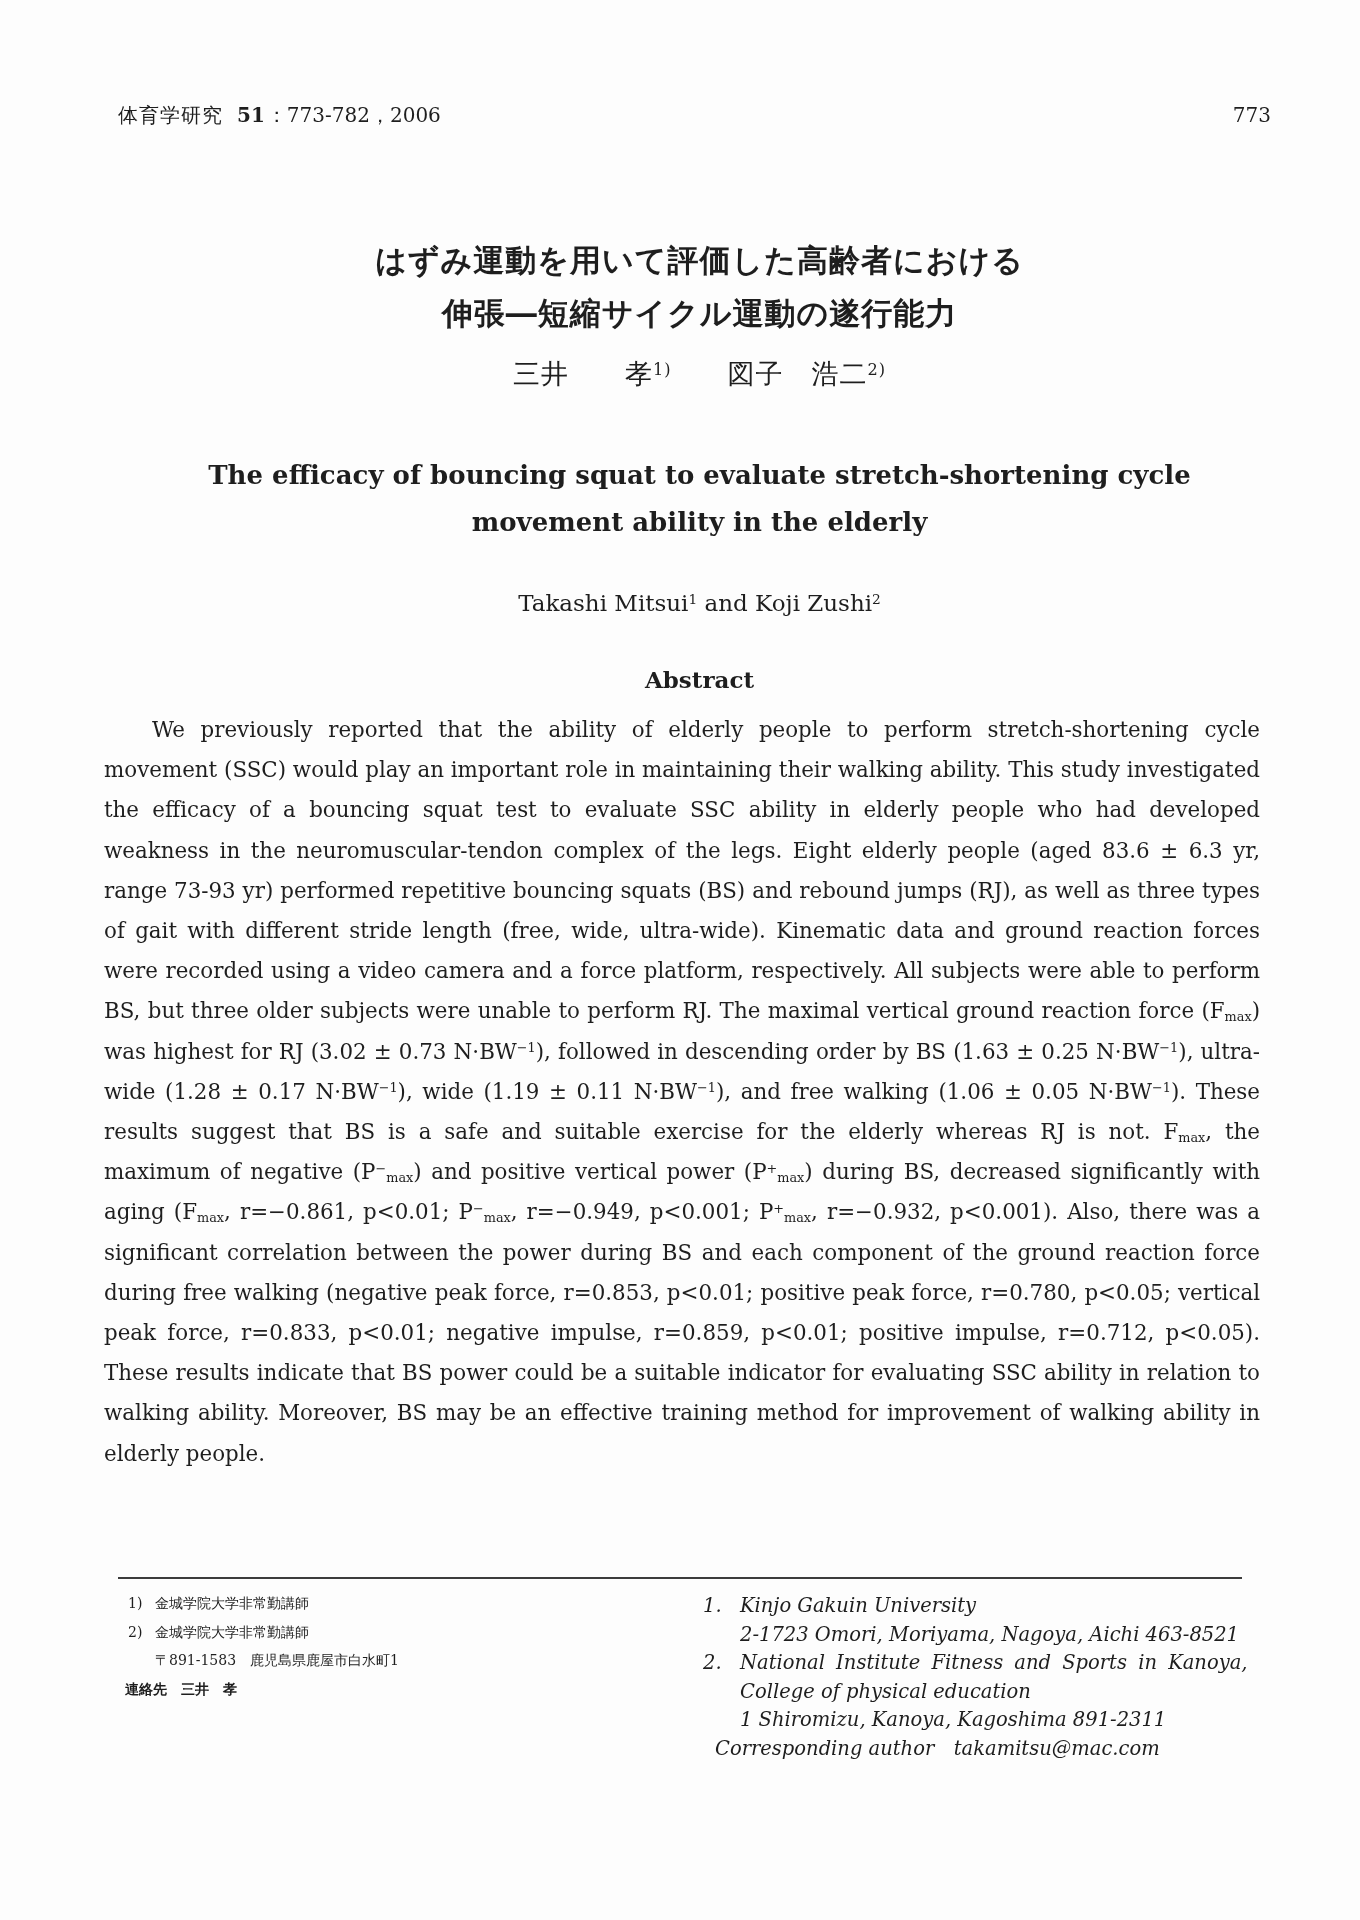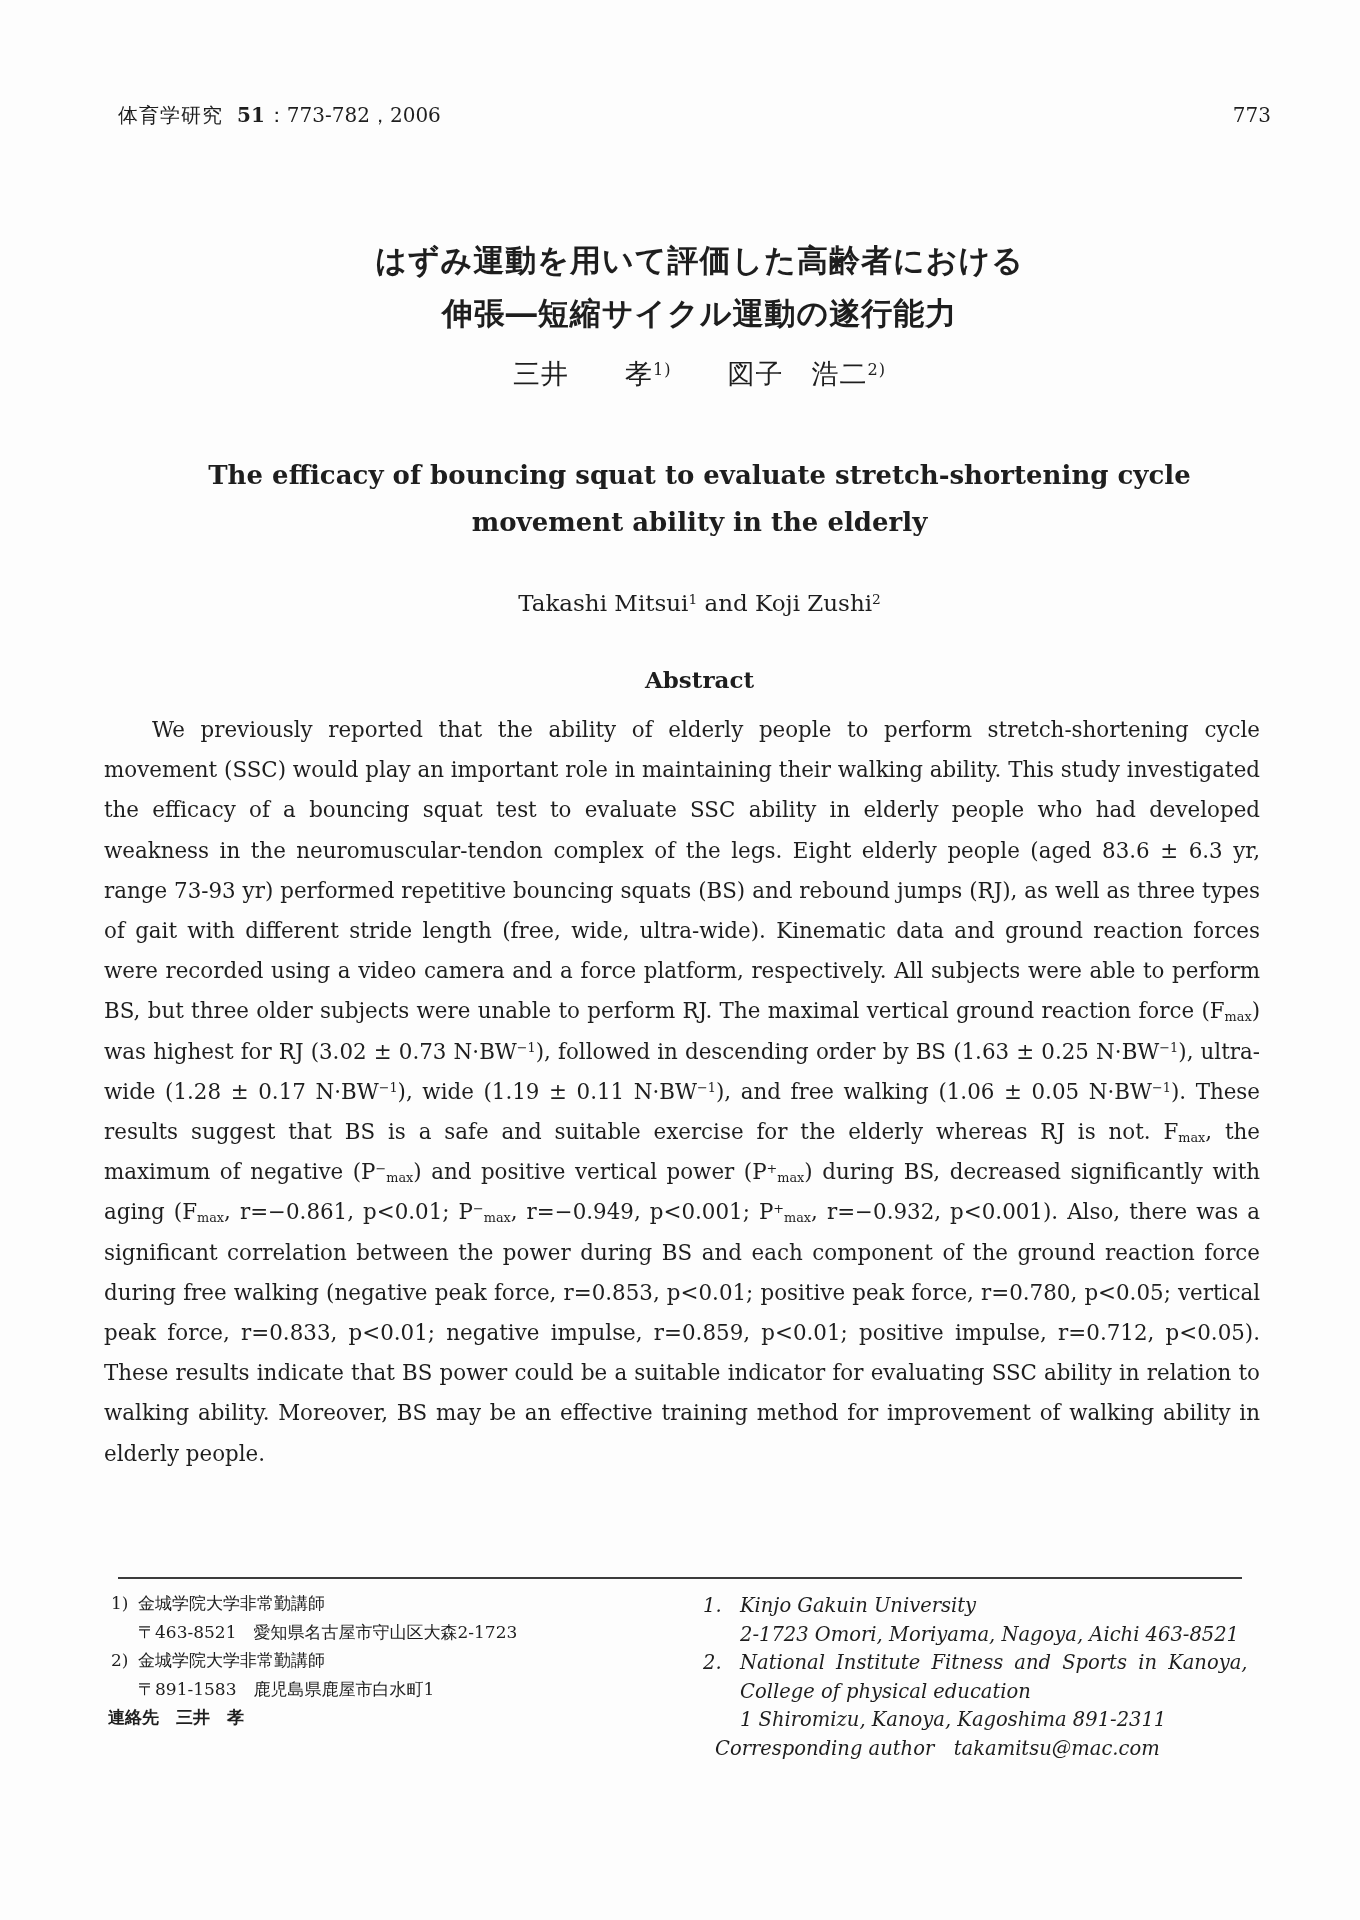--- a/index.html
+++ b/index.html
@@ -61,22 +61,22 @@
   }
   sup, sub { font-size: 60%; line-height: 0; }
   sup { vertical-align: baseline; position: relative; top: -0.5em; }
   sub { vertical-align: baseline; position: relative; top: 0.2em; margin-top: 16px; }
   
   .footnote-rule {
     position: absolute; top: 1577px; left: 118px; width: 1124px; height: 2px;
     background: #3c3c3c;
   }
   .footnotes-left {
-    position: absolute; top: 1589px; left: 108px; width: 480px;
-    font-size: 17px; line-height: 28.6px;
+    position: absolute; top: 1589px; left: 125px; width: 480px;
+    font-size: 14px; line-height: 28.6px;
   }
   .footnotes-left .fn-item { margin-left: 3px; }
   .footnotes-left .fn-num { display: inline-block; width: 27px; }
   .footnotes-left .fn-addr { margin-left: 30px; }
   .footnotes-left .fn-contact { margin-left: 0; font-weight: bold; }
   .footnotes-right {
     position: absolute; top: 1592px; left: 703px; width: 560px;
     font-size: 19.5px; line-height: 28.6px;
     font-style: italic;
   }
@@ -114,21 +114,20 @@
   <h3 class="abstract-heading">Abstract</h3>
 
   <p class="abstract-body">We previously reported that the ability of elderly people to perform stretch-shortening cycle movement (SSC) would play an important role in maintaining their walking ability. This study investigated the efficacy of a bouncing squat test to evaluate SSC ability in elderly people who had developed weakness in the neuromuscular-tendon complex of the legs. Eight elderly people (aged 83.6 ± 6.3 yr, range 73-93 yr) performed repetitive bouncing squats (BS) and rebound jumps (RJ), as well as three types of gait with different stride length (free, wide, ultra-wide). Kinematic data and ground reaction forces were recorded using a video camera and a force platform, respectively. All subjects were able to perform BS, but three older subjects were unable to perform RJ. The maximal vertical ground reaction force (F<sub>max</sub>) was highest for RJ (3.02 ± 0.73 N·BW<sup>−1</sup>), followed in descending order by BS (1.63 ± 0.25 N·BW<sup>−1</sup>), ultra-wide (1.28 ± 0.17 N·BW<sup>−1</sup>), wide (1.19 ± 0.11 N·BW<sup>−1</sup>), and free walking (1.06 ± 0.05 N·BW<sup>−1</sup>). These results suggest that BS is a safe and suitable exercise for the elderly whereas RJ is not. F<sub>max</sub>, the maximum of negative (P<sup>−</sup><sub>max</sub>) and positive vertical power (P<sup>+</sup><sub>max</sub>) during BS, decreased significantly with aging (F<sub>max</sub>, r=−0.861, p&lt;0.01; P<sup>−</sup><sub>max</sub>, r=−0.949, p&lt;0.001; P<sup>+</sup><sub>max</sub>, r=−0.932, p&lt;0.001). Also, there was a significant correlation between the power during BS and each component of the ground reaction force during free walking (negative peak force, r=0.853, p&lt;0.01; positive peak force, r=0.780, p&lt;0.05; vertical peak force, r=0.833, p&lt;0.01; negative impulse, r=0.859, p&lt;0.01; positive impulse, r=0.712, p&lt;0.05). These results indicate that BS power could be a suitable indicator for evaluating SSC ability in relation to walking ability. Moreover, BS may be an effective training method for improvement of walking ability in elderly people.</p>
 
   <div class="footnote-rule"></div>
 
   <div class="footnotes-left">
     <div class="fn-item">
       <span class="fn-num">1)</span><span>金城学院大学非常勤講師</span>
     </div>
-    <div class="fn-addr">〒463-8521　愛知県名古屋市守山区大森2-1723</div>
     <div class="fn-item">
       <span class="fn-num">2)</span><span>金城学院大学非常勤講師</span>
     </div>
     <div class="fn-addr">〒891-1583　鹿児島県鹿屋市白水町1</div>
     <div class="fn-contact">連絡先　三井　孝</div>
   </div>
 
   <div class="footnotes-right">
     <div class="fn-item">
       <span class="fn-num">1.</span><span>Kinjo Gakuin University</span>

